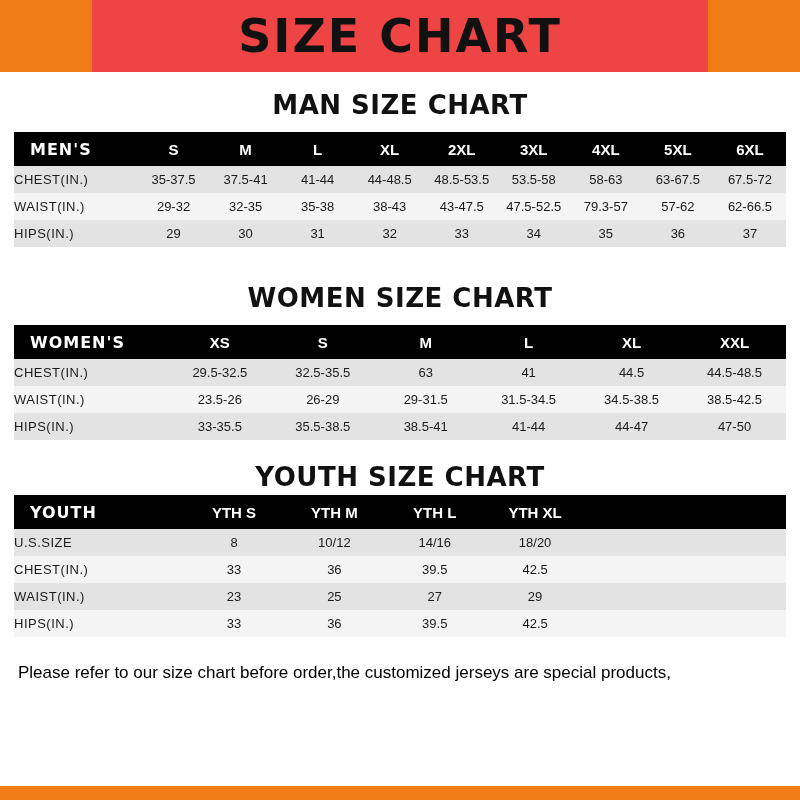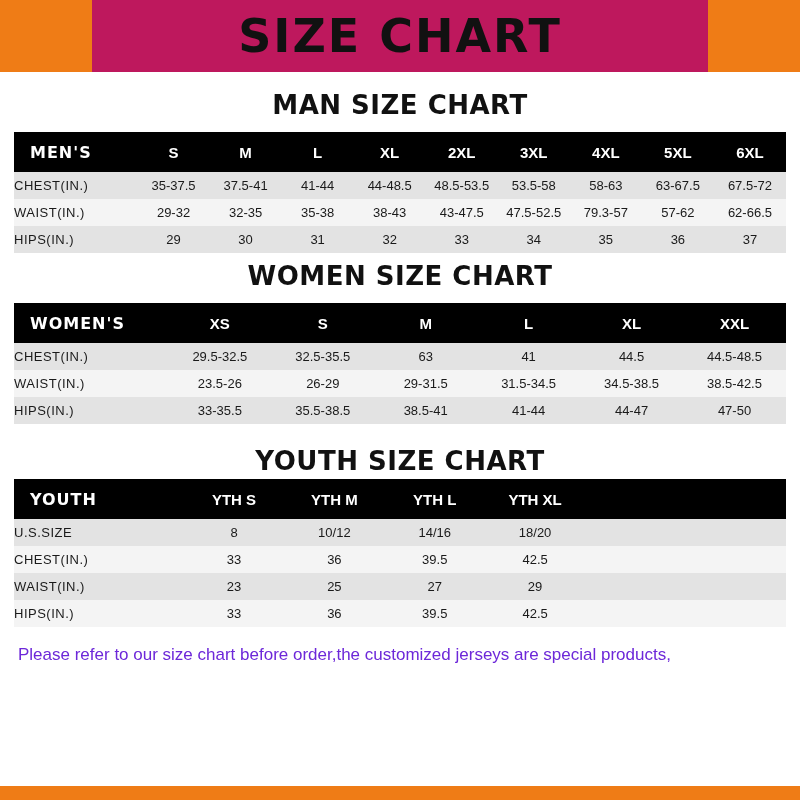--- a/index.html
+++ b/index.html
@@ -23,21 +23,21 @@
   
   .banner {
     position: relative;
     height: 72px;
     background: #ef7c16;
     display: flex;
     align-items: center;
     justify-content: center;
   }
   .banner-inner {
-    background: #be185d;
+    background: #ef4444;
     height: 72px;
     width: 616px;
     display: flex;
     align-items: center;
     justify-content: center;
   }
   .banner-title {
     font-family: "DejaVu Sans", sans-serif;
     font-weight: bold;
     font-size: 46px;
@@ -52,21 +52,21 @@
   }
   .section-title {
     text-align: center;
     font-family: "DejaVu Sans", sans-serif;
     font-weight: bold;
     font-size: 26px;
     color: #111111;
     letter-spacing: 0.5px;
   }
   .man-title { margin: 18px 0 12px 0; }
-  .women-title { margin: 8px 0 12px 0; }
+  .women-title { margin: 36px 0 12px 0; }
   .youth-title { margin: 22px 0 3px 0; }
 
   table.size-table {
     width: 100%;
     border-collapse: collapse;
     table-layout: fixed;
   }
   table.size-table th,
   table.size-table td {
     text-align: center;
@@ -74,21 +74,21 @@
     color: #1a1a1a;
     padding: 0;
     height: 27px;
     font-family: "Liberation Sans", sans-serif;
     white-space: nowrap;
   }
   table.size-table thead th {
     background: #000000;
     color: #ffffff;
     font-weight: bold;
-    height: 40px;
+    height: 34px;
     font-size: 15px;
   }
   table.size-table thead th.row-head {
     text-align: left;
     padding-left: 16px;
     letter-spacing: 1px;
     font-family: "DejaVu Sans", sans-serif;
     font-size: 16px;
   }
   table.size-table tbody tr.odd td { background: #e3e3e3; }
@@ -98,23 +98,23 @@
     letter-spacing: 0.5px;
     text-align: left;
   }
   
   .men-table col.lab   { width: 16%; }
   .women-table col.lab { width: 20%; }
   .youth-table col.lab { width: 22%; }
 
   
   .note {
-    margin-top: 16px;
+    margin-top: 24px;
     padding: 0 18px;
-    color: #6d28d9;
+    color: #000000;
     font-size: 17px;
     line-height: 1.45;
     font-family: "Liberation Sans", sans-serif;
   }
   .note div { white-space: nowrap; }
   .bottom-bar {
     position: absolute;
     left: 0;
     right: 0;
     bottom: 0;

